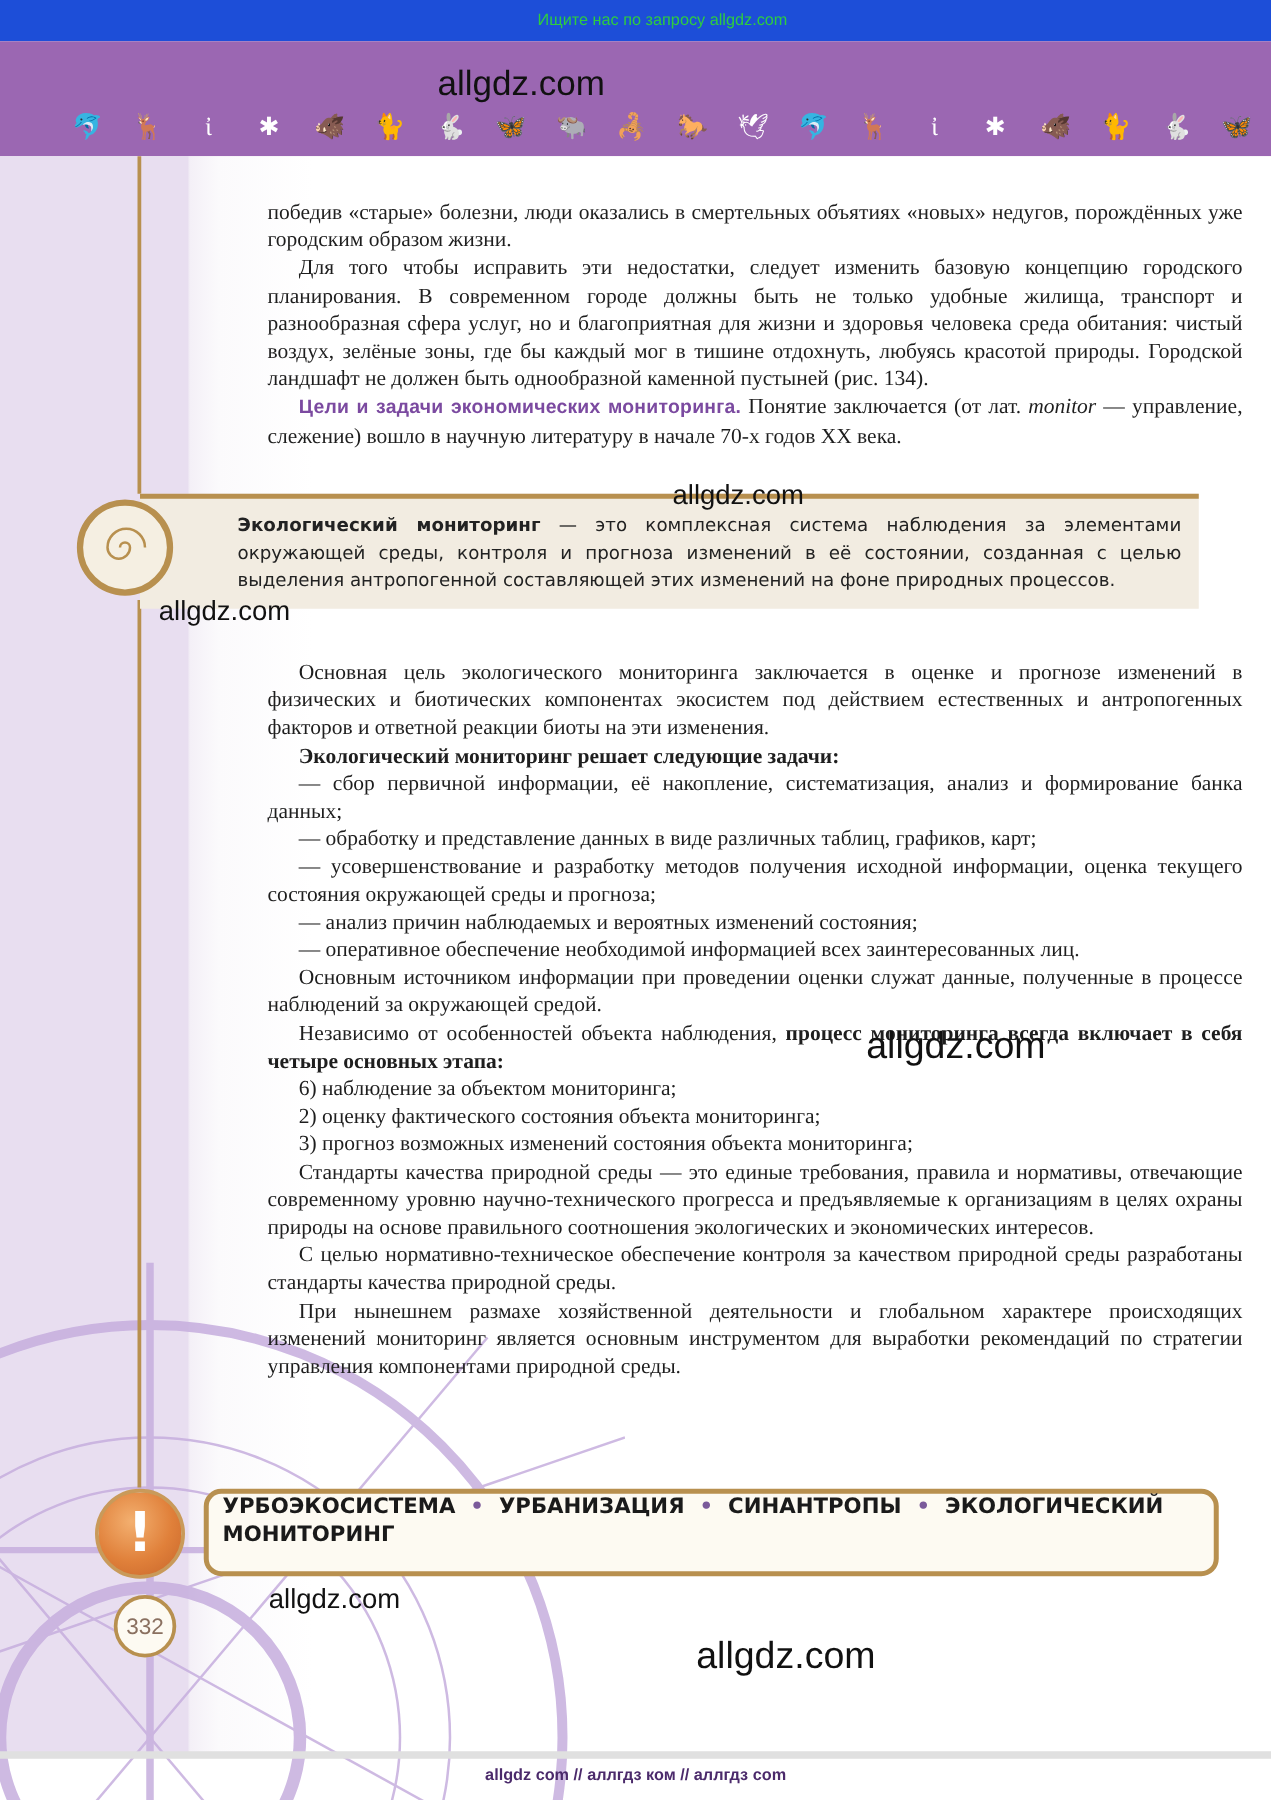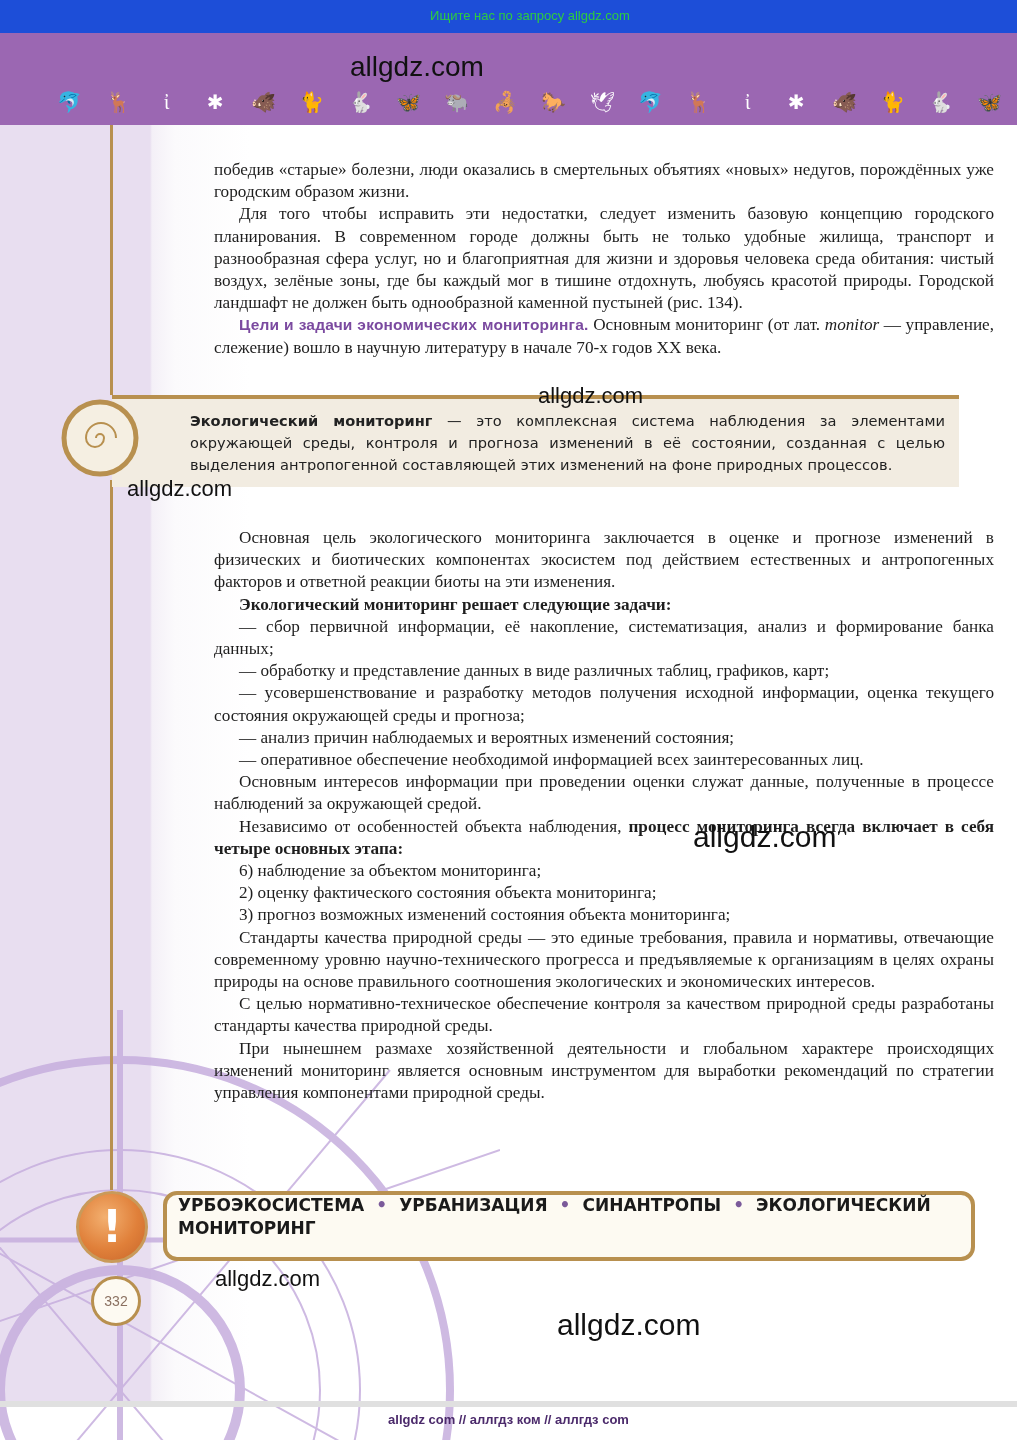--- a/index.html
+++ b/index.html
@@ -89,21 +89,21 @@
   .alert-circle {
     position: absolute; left: 76px; top: 1191px; width: 72px; height: 72px; border-radius: 50%;
     background: radial-gradient(circle at 40% 35%, #f3b070 0%, #e0803a 55%, #c7652a 100%);
     border: 3px solid #c99a5a;
     color: #fff; font-family: "DejaVu Sans", sans-serif; font-weight: bold; font-size: 44px;
     line-height: 66px; text-align: center;
   }
   .page-number {
     position: absolute; left: 91px; top: 1276px; width: 50px; height: 50px; border-radius: 50%;
     background: #fdfaf2; border: 3px solid #b8904f;
-    font-family: "Liberation Sans", sans-serif; font-size: 14px; color: #8a7060;
+    font-family: "Liberation Sans", sans-serif; font-size: 18px; color: #8a7060;
     text-align: center; line-height: 44px;
   }
 
   .footer-links {
     position: absolute; left: 0; top: 1412px; width: 1017px; text-align: center;
     font-family: "Liberation Sans", sans-serif; font-size: 13px; color: #4b2a6b; font-weight: bold;
   }
 </style>
 </head>
 <body>
@@ -153,21 +153,21 @@
   </g>
 </svg>
 
 <div class="gold-line l1"></div>
 <div class="gold-line l2"></div>
 
 <div class="text-block" style="top:159px;">
   <p class="noindent">победив «старые» болезни, люди оказались в смертельных объятиях «новых» недугов, порождённых уже городским образом жизни.</p>
   <p>Для того чтобы исправить эти недостатки, следует изменить базовую концепцию городского планирования. В современном городе должны быть не только удобные жилища, транспорт и разнообразная сфера услуг, но и благоприятная для жизни и здоровья человека среда обитания: чистый воздух, зелёные зоны, где бы каждый мог в тишине отдохнуть, любуясь красотой природы. Городской ландшафт не должен быть однообразной каменной пустыней (рис. 134).</p>
   <p>
-    <span class="purple-head">Цели и задачи экономических мониторинга.</span><span> Основным мониторинг (от лат. </span><em>monitor</em><span> — управление, слежение) вошло в научную литературу в начале 70-х годов XX века.</span>
+    <span class="purple-head">Цели и задачи экономических мониторинга.</span><span> Понятие заключается (от лат. </span><em>monitor</em><span> — управление, слежение) вошло в научную литературу в начале 70-х годов XX века.</span>
   </p>
 </div>
 
 <div class="def-box"></div>
 <svg class="scroll-ornament" viewBox="0 0 80 100">
   <circle cx="40" cy="50" r="36" fill="#f5efe2" stroke="#b8904f" stroke-width="5"></circle>
   <path d="M40 50 m-4 0 a4 4 0 1 1 8 0 a9 9 0 1 1 -18 0 a15 15 0 1 1 30 0" fill="none" stroke="#b8904f" stroke-width="2"></path>
 </svg>
 <div class="def-text">
   <span class="bold">Экологический мониторинг</span><span> — это комплексная система наблюдения за элементами окружающей среды, контроля и прогноза изменений в её состоянии, созданная с целью выделения антропогенной составляющей этих изменений на фоне природных процессов.</span>
@@ -177,21 +177,21 @@
 <div class="watermark" style="left:127px; top:476px; font-size:22px;">allgdz.com</div>
 
 <div class="text-block" style="top:527px;">
   <p>Основная цель экологического мониторинга заключается в оценке и прогнозе изменений в физических и биотических компонентах экосистем под действием естественных и антропогенных факторов и ответной реакции биоты на эти изменения.</p>
   <p class="bold">Экологический мониторинг решает следующие задачи:</p>
   <p>— сбор первичной информации, её накопление, систематизация, анализ и формирование банка данных;</p>
   <p>— обработку и представление данных в виде различных таблиц, графиков, карт;</p>
   <p>— усовершенствование и разработку методов получения исходной информации, оценка текущего состояния окружающей среды и прогноза;</p>
   <p>— анализ причин наблюдаемых и вероятных изменений состояния;</p>
   <p>— оперативное обеспечение необходимой информацией всех заинтересованных лиц.</p>
-  <p>Основным интересов информации при проведении оценки служат данные, полученные в процессе наблюдений за окружающей средой.</p>
+  <p>Основным источником информации при проведении оценки служат данные, полученные в процессе наблюдений за окружающей средой.</p>
   <p><span>Независимо от особенностей объекта наблюдения, </span><span class="bold">процесс мониторинга всегда включает в себя четыре основных этапа:</span></p>
   <p>6) наблюдение за объектом мониторинга;</p>
   <p>2) оценку фактического состояния объекта мониторинга;</p>
   <p>3) прогноз возможных изменений состояния объекта мониторинга;</p>
   <p>Стандарты качества природной среды — это единые требования, правила и нормативы, отвечающие современному уровню научно-технического прогресса и предъявляемые к организациям в целях охраны природы на основе правильного соотношения экологических и экономических интересов.</p>
   <p>С целью нормативно-техническое обеспечение контроля за качеством природной среды разработаны стандарты качества природной среды.</p>
   <p>При нынешнем размахе хозяйственной деятельности и глобальном характере происходящих изменений мониторинг является основным инструментом для выработки рекомендаций по стратегии управления компонентами природной среды.</p>
 </div>
 
 <div class="watermark" style="left:693px; top:820px; font-size:30px;">allgdz.com</div>

